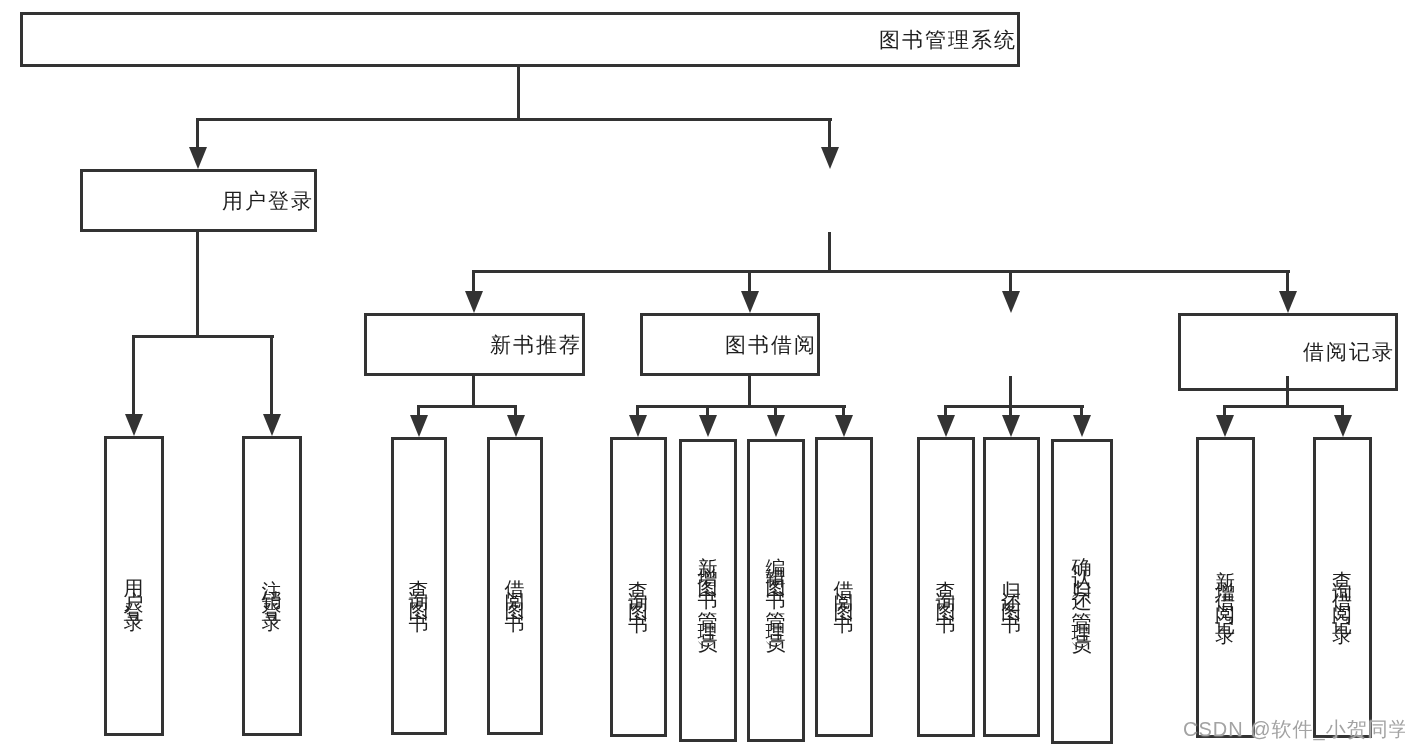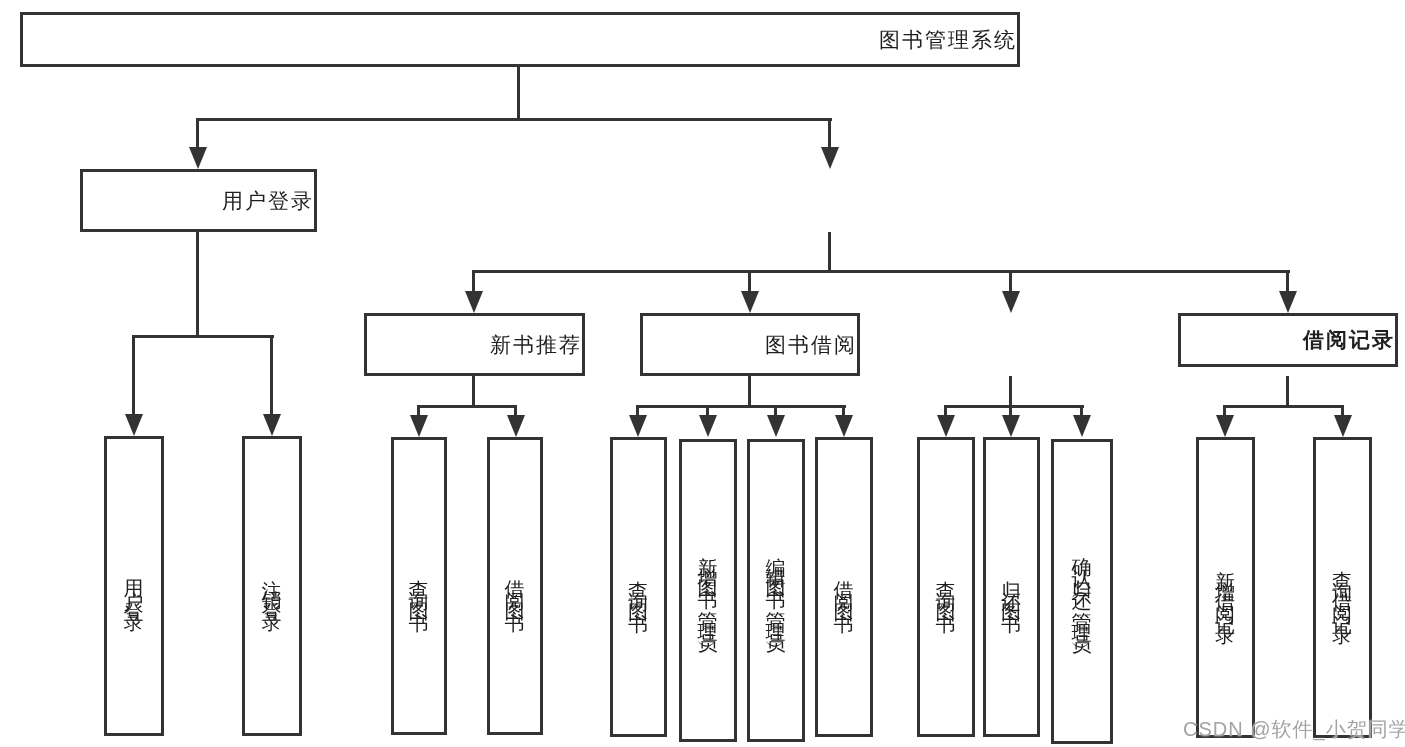--- a/index.html
+++ b/index.html
@@ -100,24 +100,24 @@
   <div class="vline" style="left:748px; top:270px; height:23px;"></div>
   <div class="arrow" style="left:741px; top:291px;"></div>
   <div class="vline" style="left:1009px; top:270px; height:23px;"></div>
   <div class="arrow" style="left:1002px; top:291px;"></div>
   <div class="vline" style="left:1286px; top:270px; height:23px;"></div>
   <div class="arrow" style="left:1279px; top:291px;"></div>
 
   <div class="box" style="left:364px; top:313px; width:221px; height:63px;">
     <span>新书推荐</span>
   </div>
-  <div class="box" style="left:640px; top:313px; width:220px; height:63px;">
+  <div class="box" style="left:640px; top:313px; width:180px; height:63px;">
     <span>图书借阅</span>
   </div>
-  <div class="box" style="left:1178px; top:313px; width:220px; height:54px;font-weight:bold;">
+  <div class="box" style="left:1178px; top:313px; width:220px; height:78px;">
     <span>借阅记录</span>
   </div>
 
   <div class="vline" style="left:472px; top:376px; height:31px;"></div>
   <div class="hline" style="left:417px; top:405px; width:100px;"></div>
   <div class="vline" style="left:417px; top:405px; height:12px;"></div>
   <div class="arrow" style="left:410px; top:415px;"></div>
   <div class="vline" style="left:514px; top:405px; height:12px;"></div>
   <div class="arrow" style="left:507px; top:415px;"></div>
 

